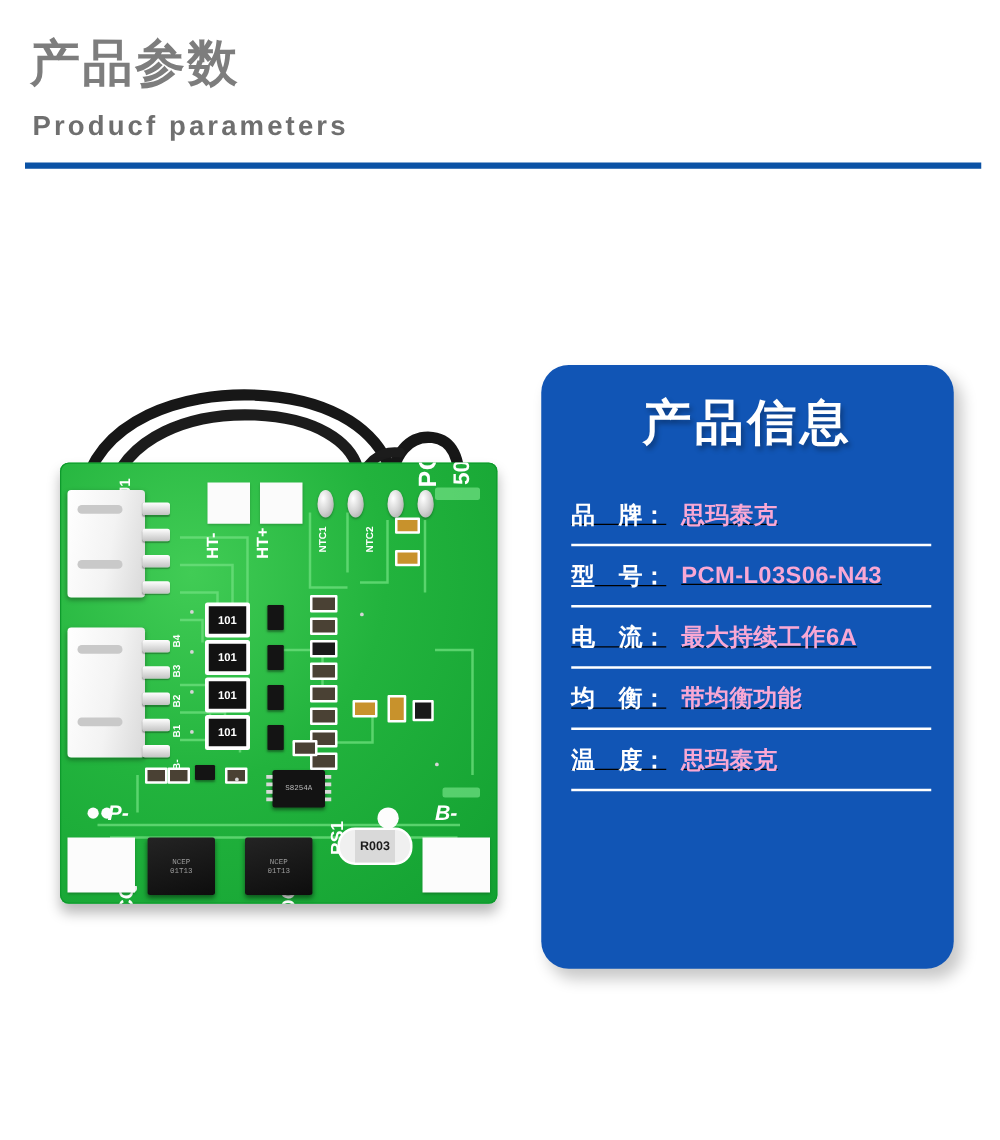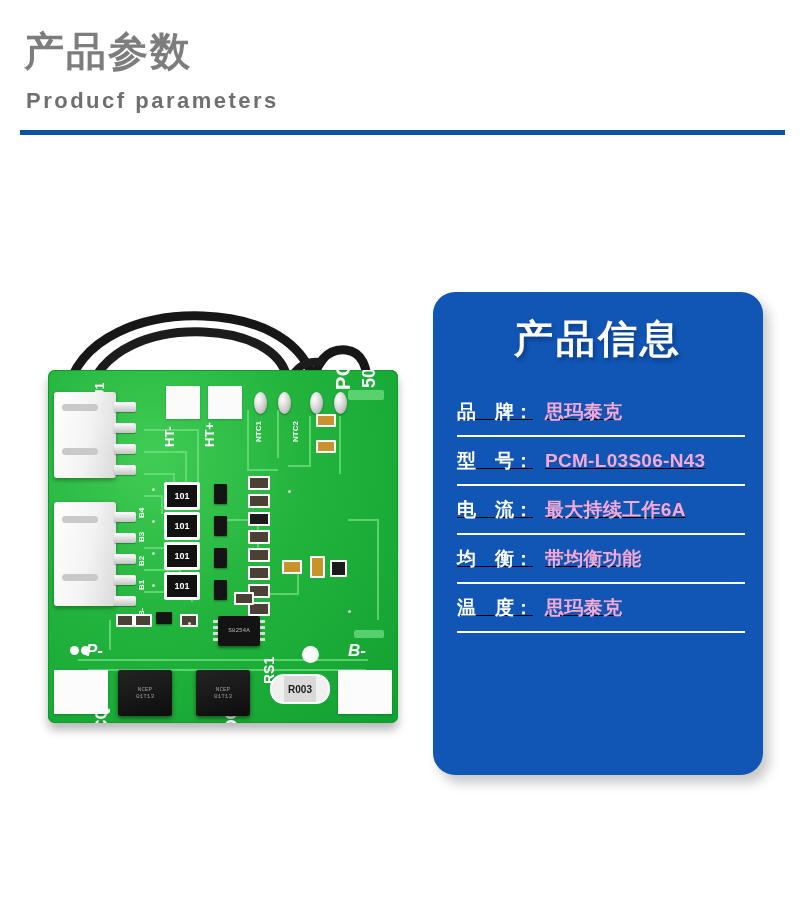--- a/index.html
+++ b/index.html
@@ -395,21 +395,21 @@
     <div class="smd-chip-res" style="left:186px; top:222px; width:16px; height:9px;"></div>
     <div class="cap-tant" style="left:234px; top:190px; width:16px; height:10px;"></div>
     <div class="cap-tant" style="left:262px; top:186px; width:11px; height:18px;"></div>
     <div class="smd-small" style="left:282px; top:190px; width:13px; height:13px;"></div>
     <div class="cap-tant" style="left:268px; top:44px; width:16px; height:9px;"></div>
     <div class="cap-tant" style="left:268px; top:70px; width:16px; height:9px;"></div>
 
     <div class="mosfet" style="left:70px; top:300px;">NCEP<br>01T13</div>
     <div class="mosfet" style="left:148px; top:300px;">NCEP<br>01T13</div>
 
-    <div class="shunt" style="left:222px; top:304px;border-radius:14px;">
+    <div class="shunt" style="left:222px; top:292px;border-radius:14px;">
       <div class="shunt-body"></div>
       <span style="position:relative; z-index:2;">R003</span>
     </div>
 
     <div class="big-pad" style="left:6px; top:300px; width:54px; height:44px;"></div>
     <div class="big-pad" style="left:290px; top:300px; width:54px; height:44px;"></div>
     <div class="pad-round" style="left:254px; top:276px; width:17px; height:17px;"></div>
     <div class="pad-round" style="left:22px; top:276px; width:9px; height:9px;"></div>
     <div class="pad-round" style="left:33px; top:276px; width:9px; height:9px;"></div>
 

